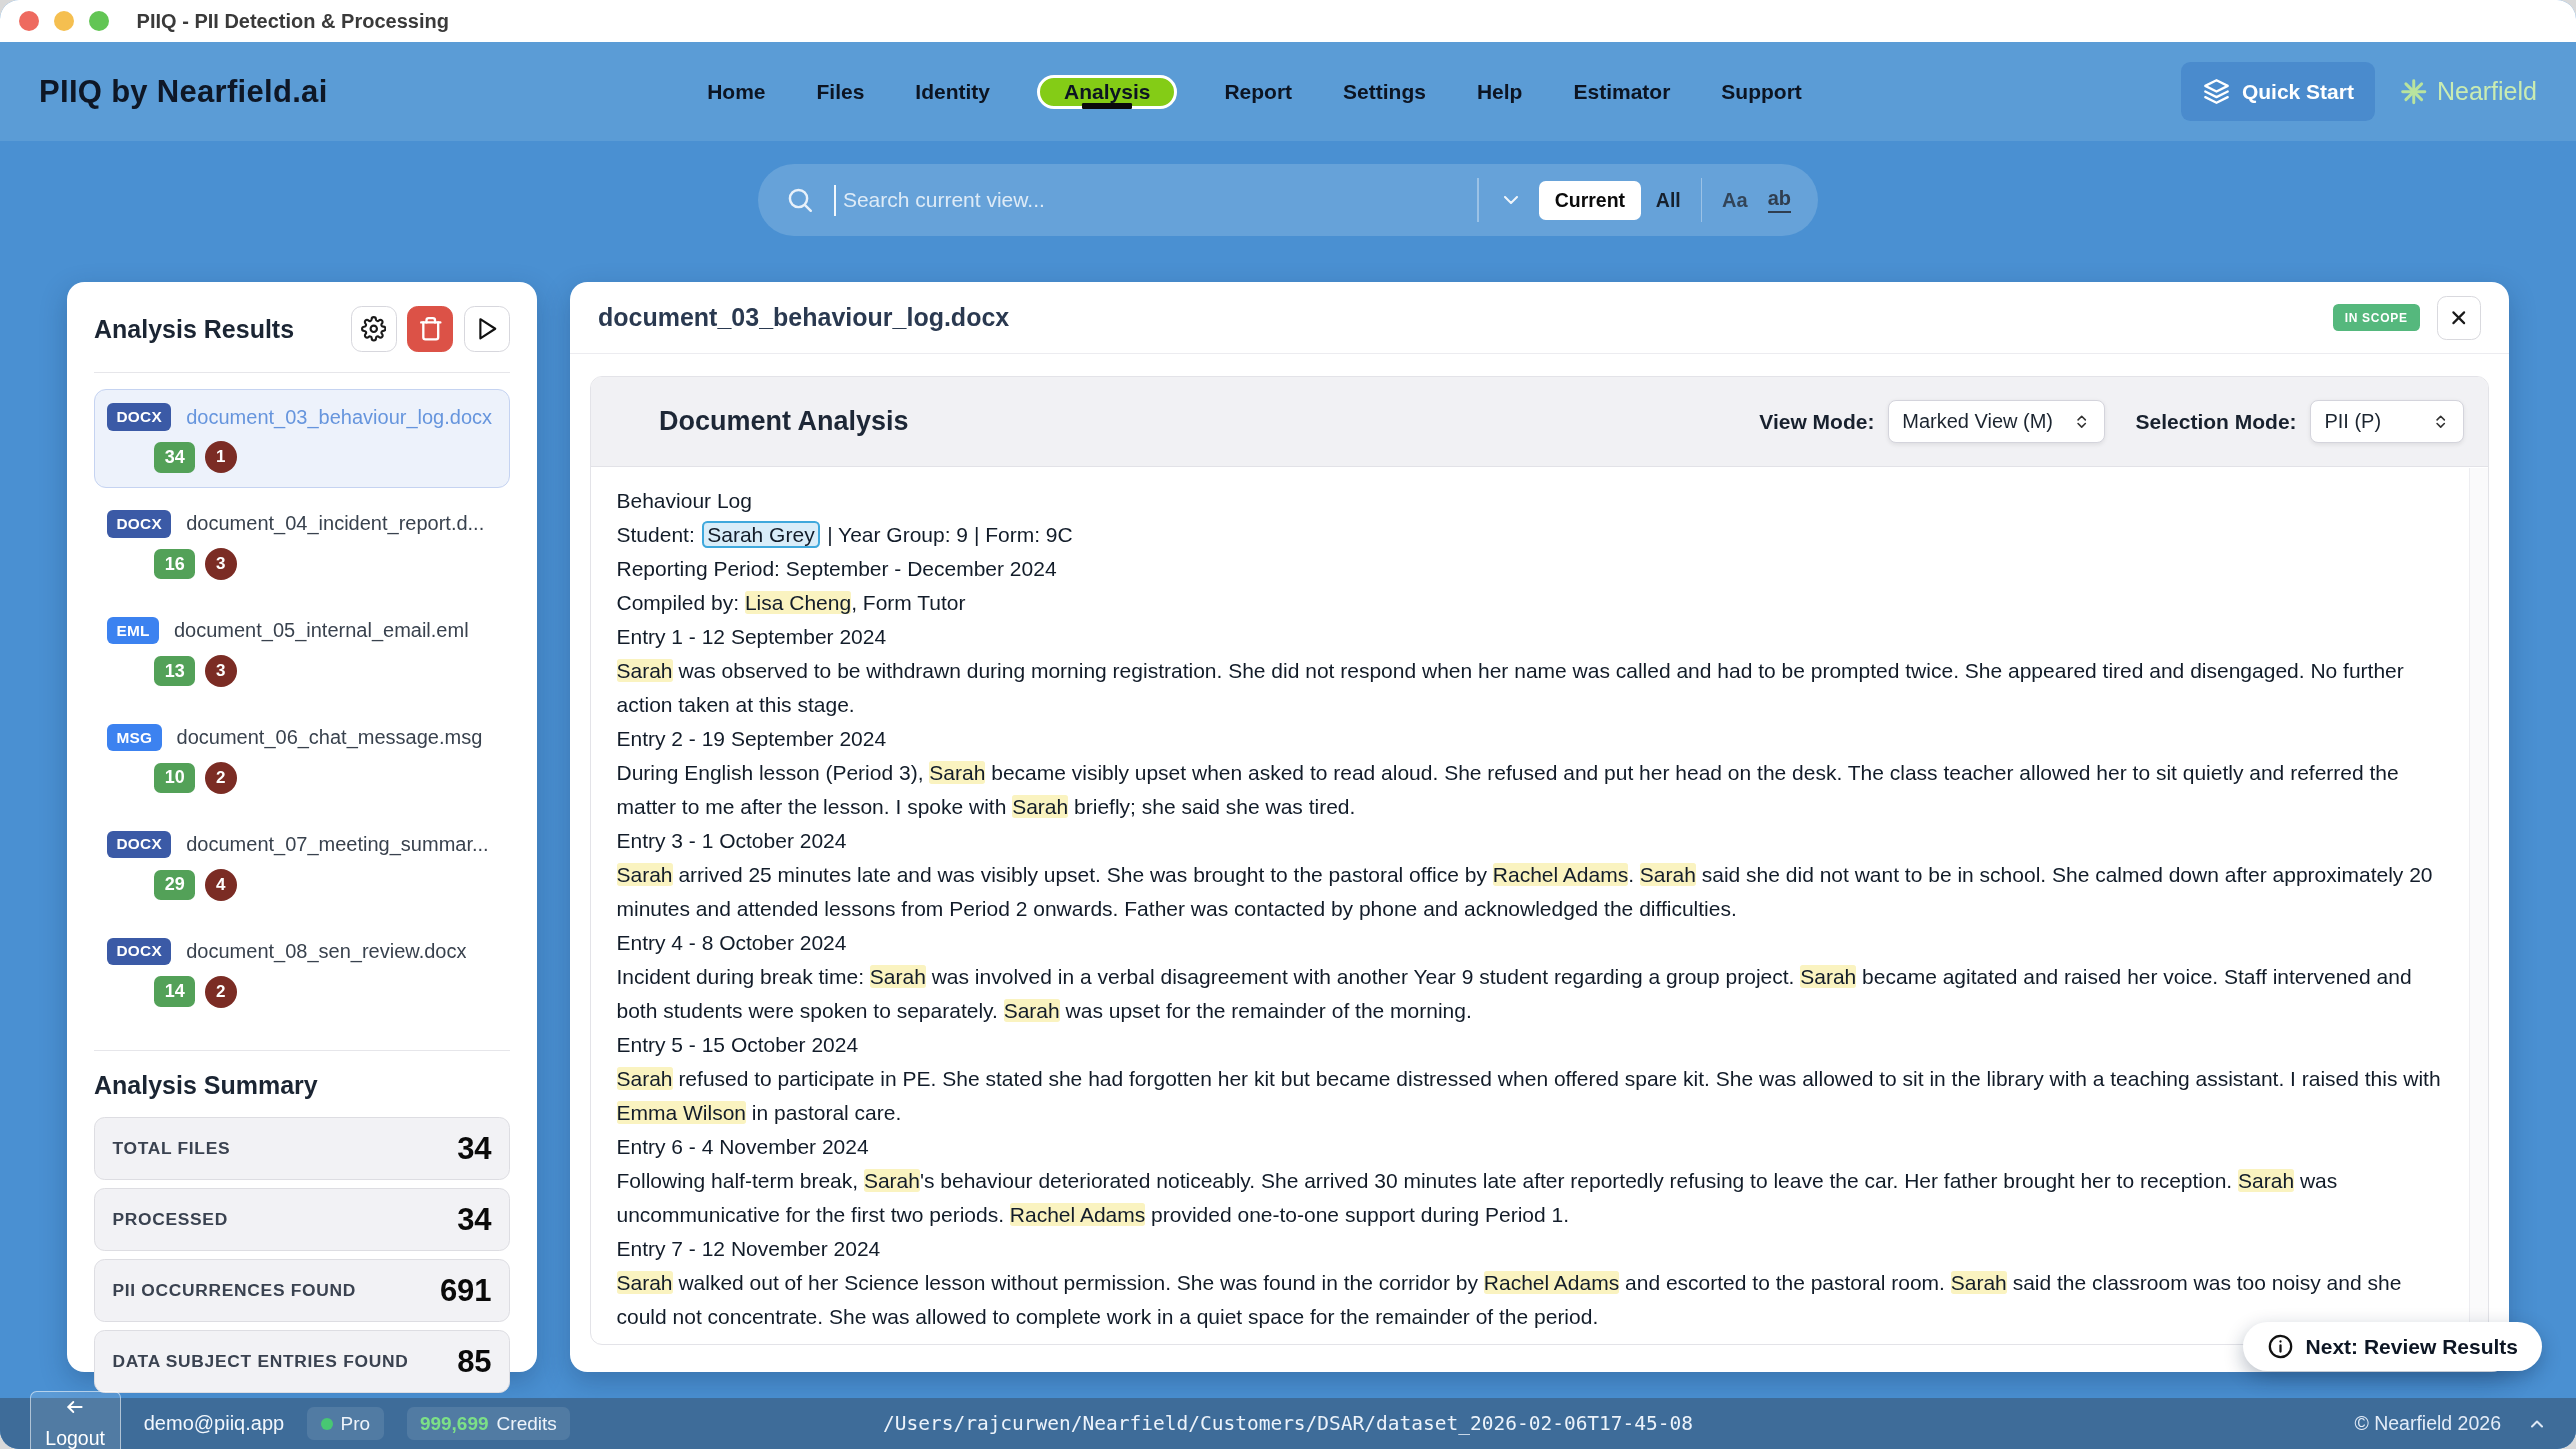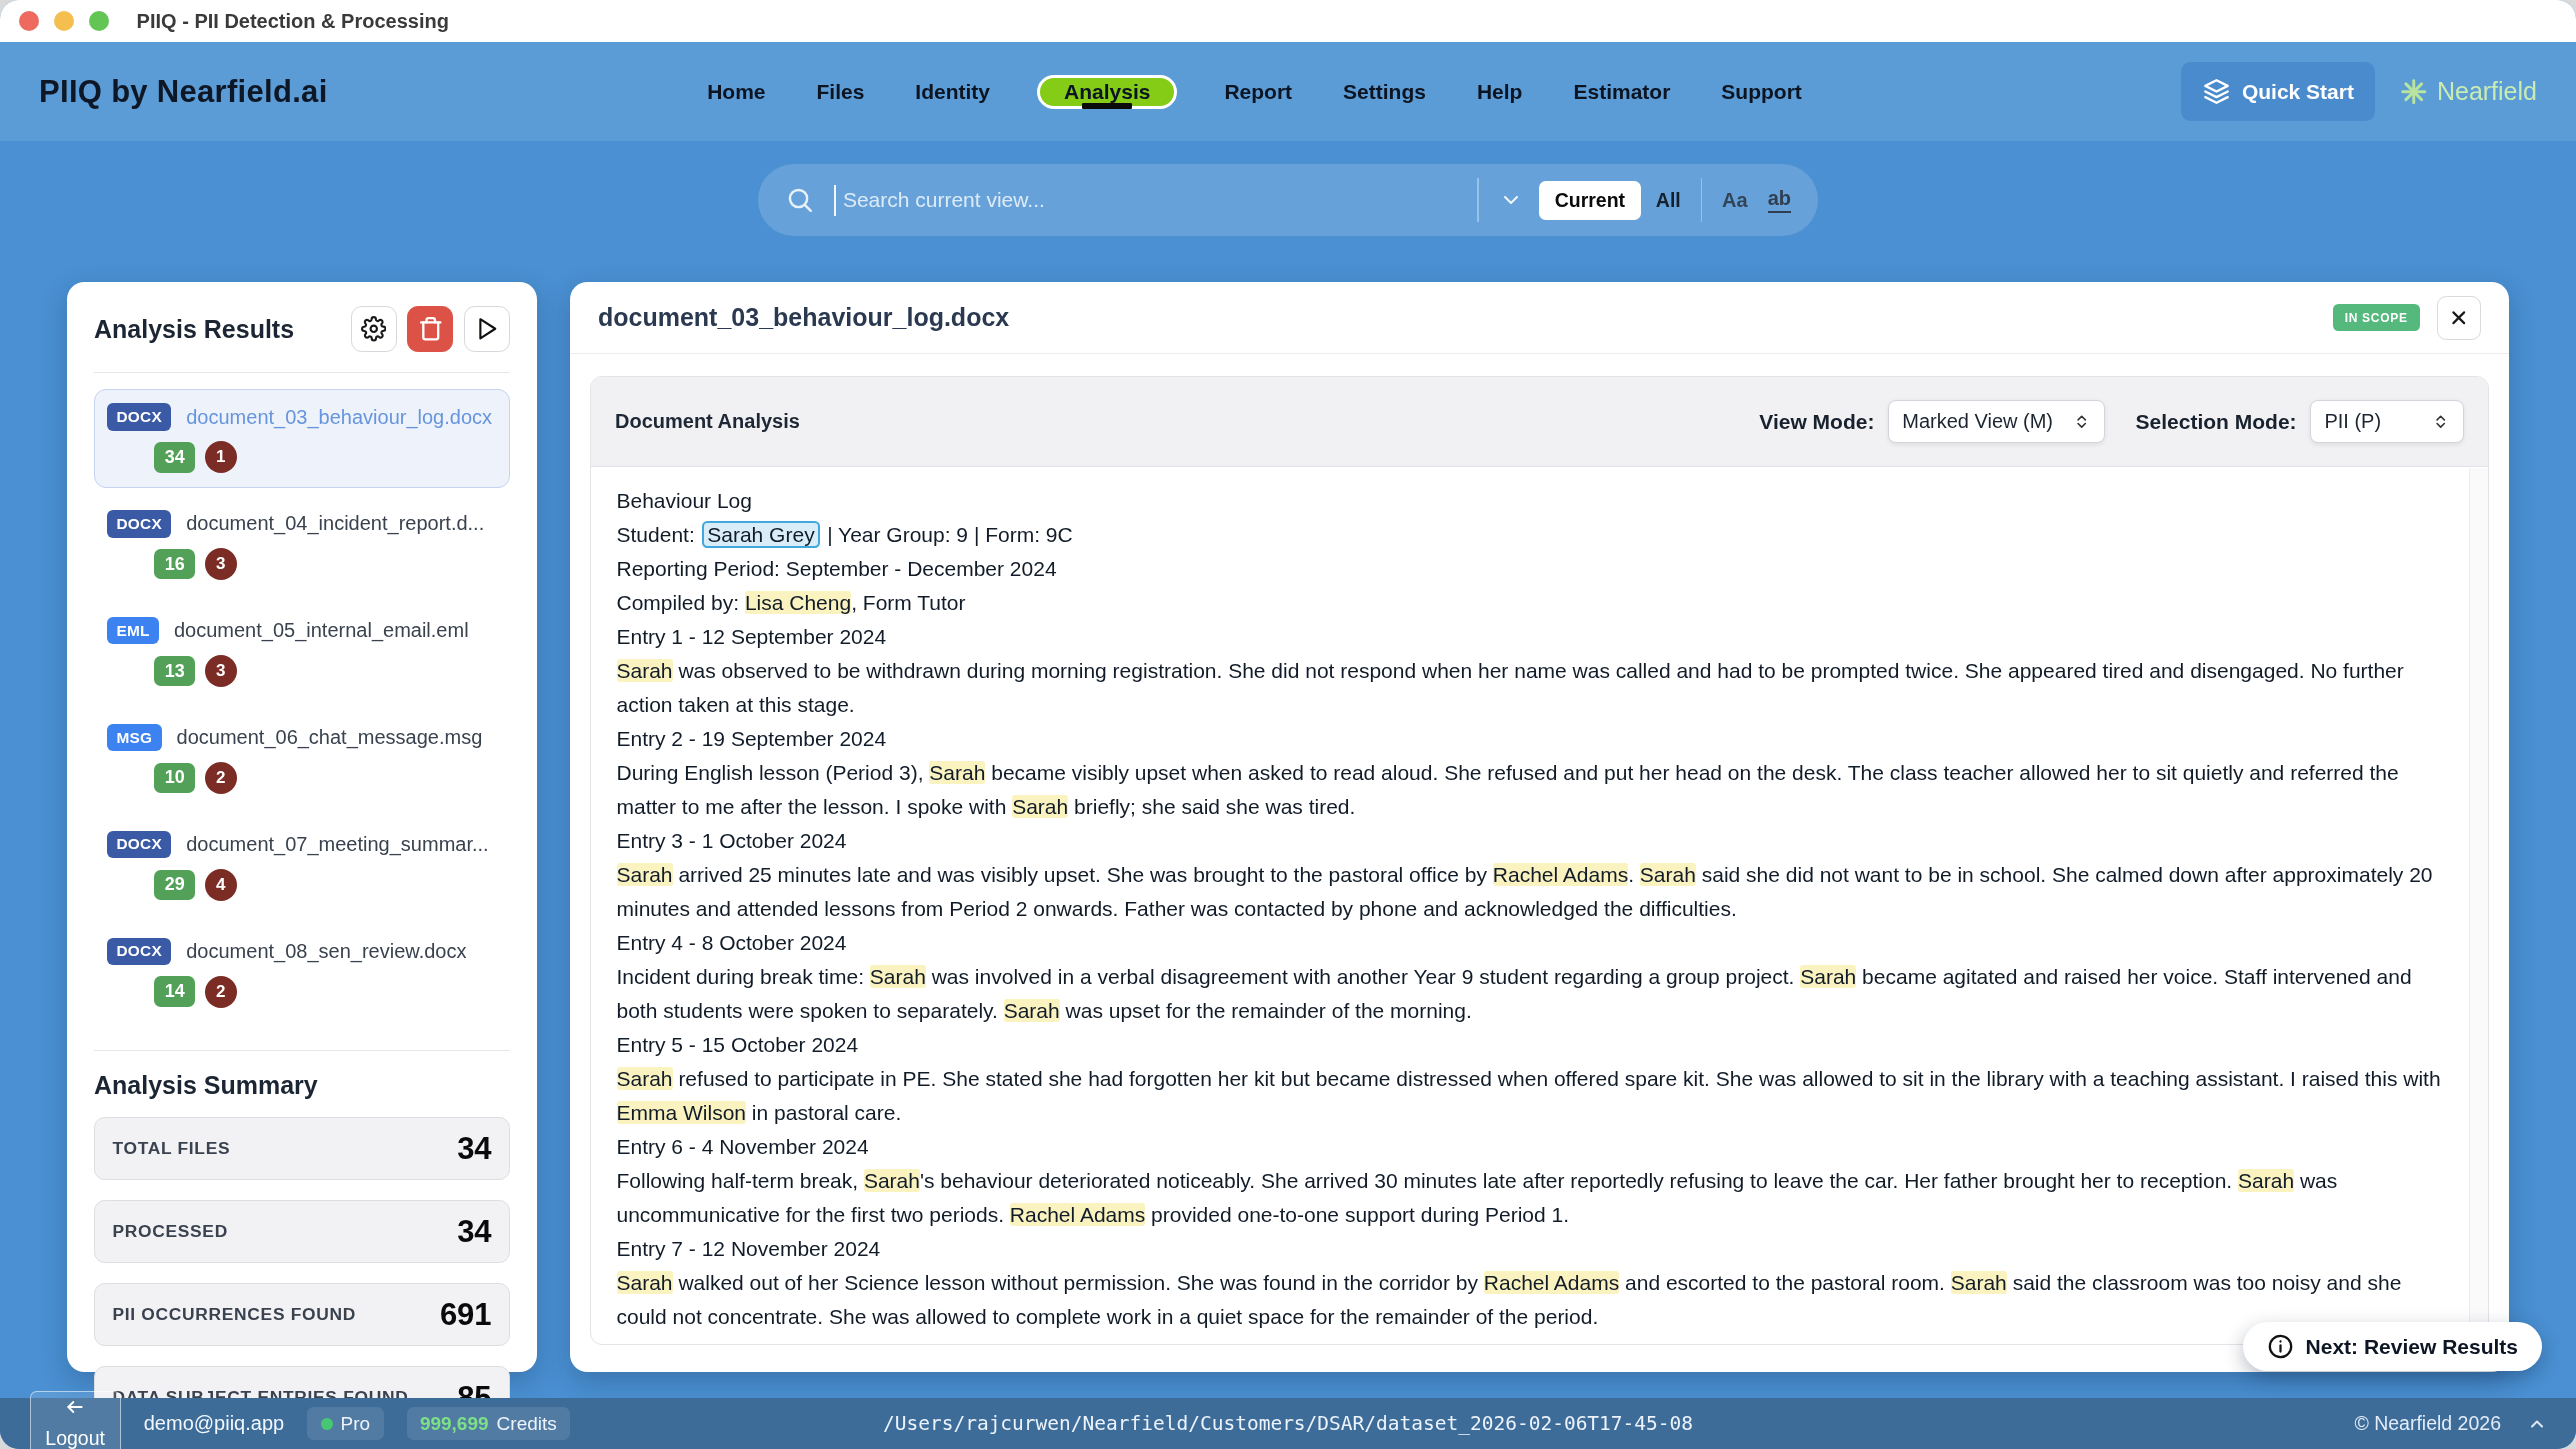--- a/index.html
+++ b/index.html
@@ -60,37 +60,37 @@
   .type-badge.docx{background:var(--docx-badge,#3b5aa6);}
   .type-badge.eml,.type-badge.msg{background:var(--eml-msg-badge,#3c82f0);}
   .file-name{font-size:20px;color:#39424e;white-space:nowrap;overflow:hidden;}
   .file-item.selected .file-name{color:#6695dd;}
   .file-row2{margin-top:10.7px;padding-left:47px;display:flex;align-items:center;gap:9.4px;}
   .count-green{background:var(--pii-count-green,#53a158);color:#fff;font-size:18px;font-weight:700;
     border-radius:6.7px;padding:4.7px 10.7px;}
   .count-red{background:var(--subject-count-maroon,#7b2c24);color:#fff;font-size:17px;font-weight:700;
     width:32px;height:32px;border-radius:50%;display:flex;align-items:center;justify-content:center;}
   .summary-title{font-size:25px;font-weight:700;color:#1b2533;margin:4px 0 17.4px;}
-  .stat-box{background:#f2f2f5;border:1.3px solid #dddde2;border-radius:10.7px;height:63px;margin-bottom:20px;
+  .stat-box{background:#f2f2f5;border:1.3px solid #dddde2;border-radius:10.7px;height:63px;margin-bottom:8px;
     display:flex;align-items:center;justify-content:space-between;padding:0 17.4px;}
   .stat-label{font-size:17.4px;font-weight:700;color:#3a4250;letter-spacing:0.7px;}
   .stat-value{font-size:31px;font-weight:800;color:#0a0a0a;}
   
   .main-card{left:570px;top:282px;width:1939px;height:1090px;}
   .main-head{height:72px;display:flex;align-items:center;padding:0 28px;border-bottom:1.3px solid #ececf0;}
   .doc-title{font-size:25px;font-weight:700;color:#2a3950;}
   .in-scope{margin-left:auto;background:var(--in-scope-green,#55b87d);color:#fff;font-size:12px;font-weight:700;
     letter-spacing:0.7px;padding:6.7px 12px;border-radius:5.4px;}
   .close-btn{margin-left:17.4px;width:44px;height:44px;border:1.3px solid #d9d9de;border-radius:9.4px;background:#fff;
     display:flex;align-items:center;justify-content:center;cursor:pointer;}
   .doc-panel{position:absolute;left:20px;right:20px;top:94px;bottom:27px;border:1.3px solid #e3e3e8;
     border-radius:12px;display:flex;flex-direction:column;overflow:hidden;background:#fff;}
   .doc-toolbar{height:90px;flex:0 0 auto;background:#f1f1f4;border-bottom:1.3px solid #e2e2e7;
     display:flex;align-items:center;padding:0 24px;}
-  .panel-title{font-size:20px;font-weight:700;color:#1d2736;}
+  .panel-title{font-size:27px;font-weight:700;color:#1d2736;margin-left:44px;}
   .mode-group{margin-left:auto;display:flex;align-items:center;gap:13.4px;}
   .mode-label{font-size:21px;font-weight:700;color:#18212e;white-space:nowrap;}
   .select{background:#fff;border:1.3px solid #d4d4dc;border-radius:8px;padding:9.4px 13.4px;display:flex;
     align-items:center;gap:20px;font-size:20px;color:#1c2530;box-shadow:0 1.3px 4px rgba(0,0,0,.08);cursor:pointer;
     white-space:nowrap;margin-right:17.4px;}
   .select:last-child{margin-right:0;}
   .select svg{width:17.4px;height:17.4px;}
   .doc-content{flex:1;padding:17.4px 40px 0 25.5px;font-size:21px;line-height:34px;color:#121c29;overflow:hidden;}
   .scroll-gutter{position:absolute;top:91px;right:0;bottom:0;width:19px;background:#fafafb;border-left:1.3px solid #ededf1;}
   .hl{background:var(--accent-highlight,#faf3c0);border-radius:2.7px;cursor:pointer;}

